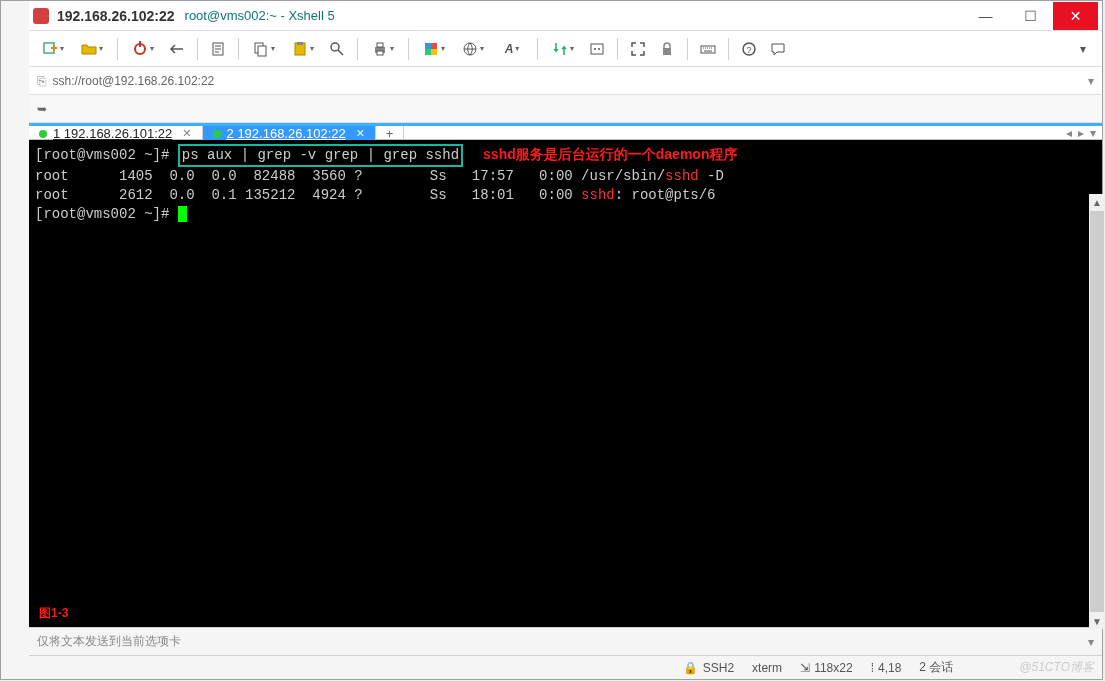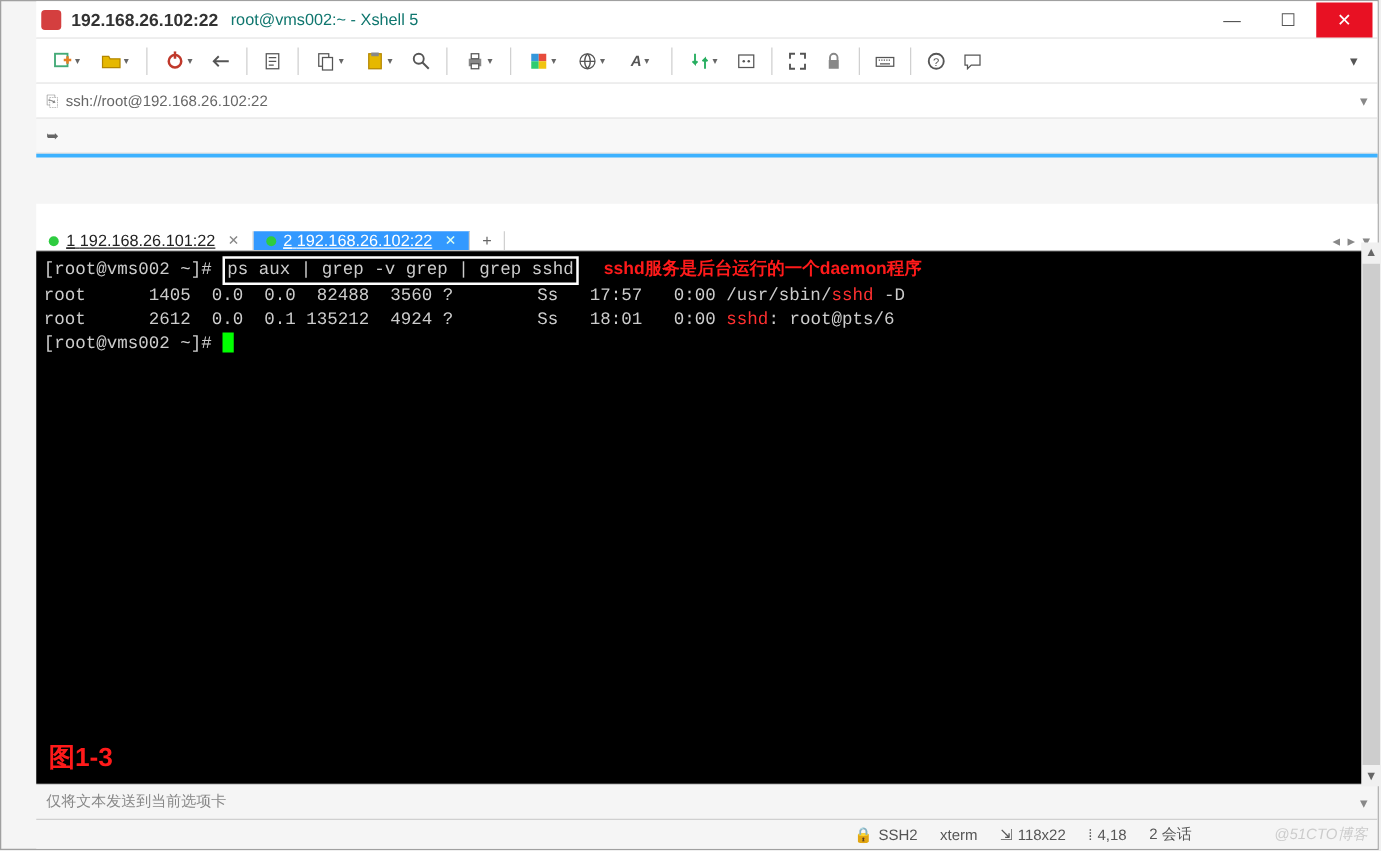--- a/index.html
+++ b/index.html
@@ -25,41 +25,41 @@
 .tool-sep { width: 1px; height: 22px; background: #d0d0d0; margin: 0 4px; }
 
 .addrbar { height: 28px; display: flex; align-items: center; padding: 0 8px; background: #fff; border-bottom: 1px solid #e0e0e0; color: #666; }
 .addrbar .icon { margin-right: 6px; color: #888; }
 .addrbar .addr { flex: 1; }
 .addrbar .chev { color: #888; }
 
 .hintbar { height: 28px; display: flex; align-items: center; padding: 0 8px; background: #f8f8f8; border-bottom: 1px solid #e0e0e0; color: #666; }
 .hintbar .icon { margin-right: 6px; }
 
-.tabstrip { height: 38px; display: flex; align-items: flex-end; background: #fff; border-bottom: 1px solid #c0c0c0; margin-top: 37px; }
+.tabstrip { height: 14px; display: flex; align-items: flex-start; background: #fff; border-bottom: 1px solid #c0c0c0; }
 .tab { display: flex; align-items: center; padding: 0 10px; border-right: 1px solid #d0d0d0; font-size: 13px; cursor: pointer; }
 .tab .dot { width: 8px; height: 8px; border-radius: 50%; margin-right: 6px; }
 .tab .dot.green { background: #2ecc40; }
 .tab .label { text-decoration: underline; color: #222; }
 .tab .close { margin-left: 10px; color: #888; font-size: 11px; }
 .tab.active { background: #3399ff; color: #fff; }
 .tab.active .label { color: #fff; }
 .tab.active .close { color: #dfe; }
 .tab.add { width: 28px; justify-content: center; color: #666; }
 .tabstrip .nav-right { margin-left: auto; display: flex; align-items: center; padding: 0 6px; color: #888; gap: 6px; }
 
 .tops { height: 3px; background: #3db2ff; }
 
 .terminal { flex: 1; background: #000; color: #ccc; font-family: "Consolas", "Courier New", monospace; font-size: 14px; padding: 4px 6px; position: relative; white-space: pre; line-height: 1.35; overflow: hidden; }
 .terminal .prompt { color: #ccc; }
-.terminal .cmd-box { border: 2px solid #ffffff; padding: 0 2px; display: inline-block; }
+.terminal .cmd-box { border: 2px solid #14b8a6; padding: 0 2px; display: inline-block; }
 .terminal .annot { color: #ff1a1a; font-weight: bold; margin-left: 20px; font-family: "Microsoft YaHei", sans-serif; }
 .terminal .hl { color: #ff3030; }
 .terminal .cursor { background: #00ff00; display: inline-block; width: 9px; height: 16px; vertical-align: middle; }
-.terminal .fig { position: absolute; left: 10px; bottom: 6px; color: #ff1a1a; font-weight: bold; font-size: 21px; font-family: "Microsoft YaHei", sans-serif; }
+.terminal .fig { position: absolute; left: 10px; bottom: 6px; color: #ff1a1a; font-weight: bold; font-size: 12px; font-family: "Microsoft YaHei", sans-serif; }
 .term-scroll { position: absolute; right: 0; top: 194px; bottom: 52px; width: 16px; background: #f0f0f0; display: flex; flex-direction: column; }
 .term-scroll .arrow { height: 16px; display: flex; align-items: center; justify-content: center; color: #666; font-size: 10px; }
 .term-scroll .thumb { flex: 1; background: #cdcdcd; margin: 1px; }
 
 .sendbar { height: 28px; background: #f5f5f5; display: flex; align-items: center; padding: 0 8px; border-top: 1px solid #d0d0d0; color: #888; font-size: 12px; }
 .sendbar .chev { margin-left: auto; }
 
 .statusbar { height: 24px; background: #f5f5f5; display: flex; align-items: center; padding: 0 8px; border-top: 1px solid #d0d0d0; color: #555; font-size: 12px; gap: 18px; justify-content: flex-end; }
 .statusbar .item { display: flex; align-items: center; gap: 4px; }
 .statusbar .watermark { color: #bbb; opacity: .7; font-style: italic; }

